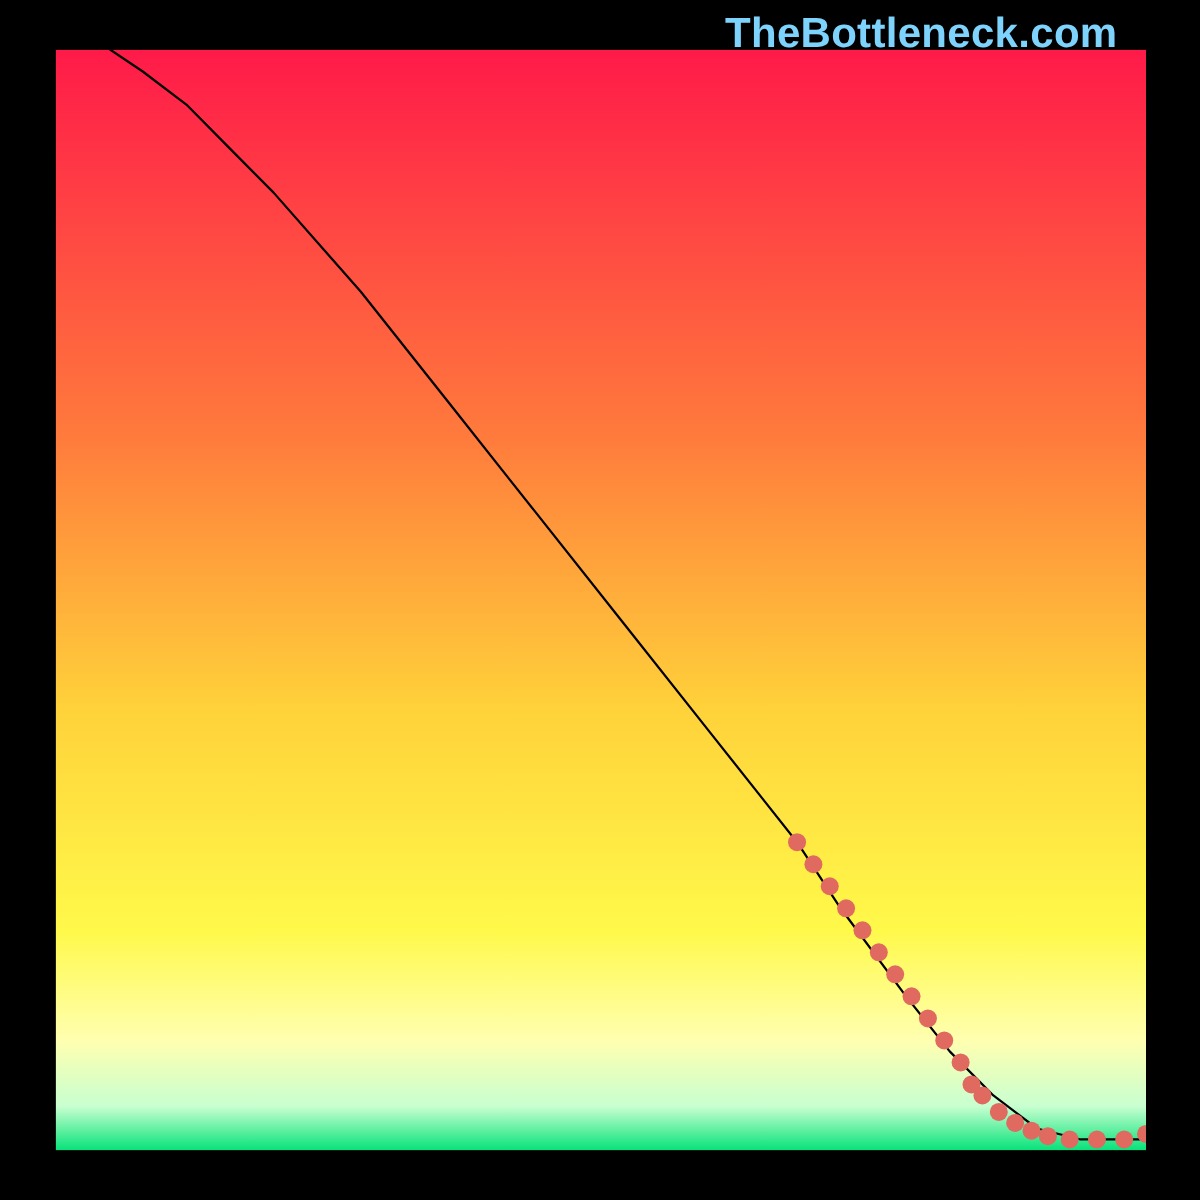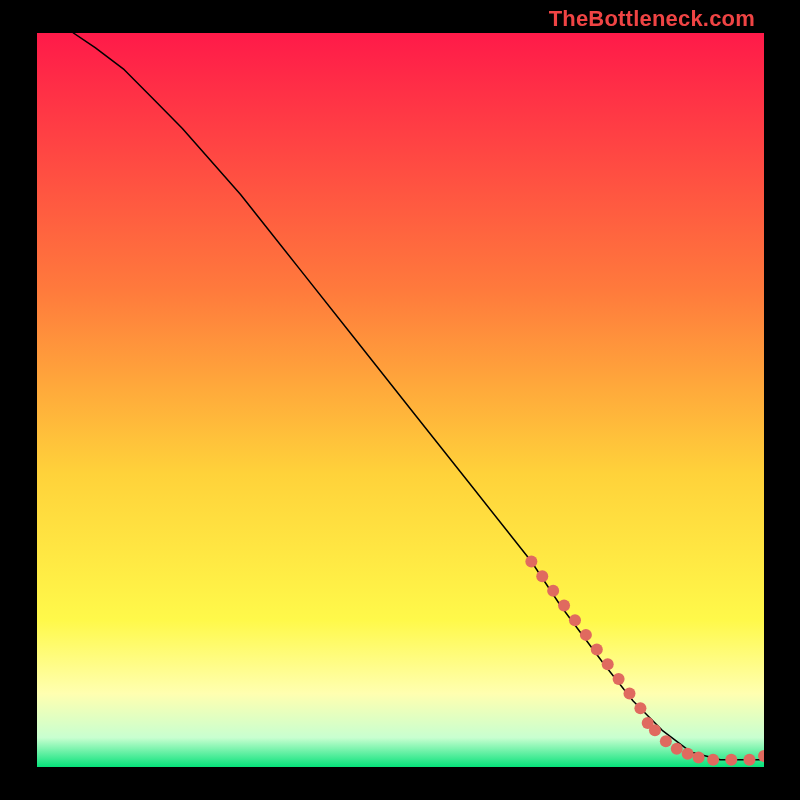--- a/index.html
+++ b/index.html
@@ -20,25 +20,25 @@
     position: absolute;
     left: 37px;
     top: 33px;
     width: 727px;
     height: 734px;
     overflow: hidden;
   }
   .watermark {
     position: absolute;
     top: 6px;
-    right: 45px;
+    right: 55px;
     font-family: Arial, Helvetica, sans-serif;
-    font-size: 22px;
+    font-size: 28px;
     font-weight: 600;
-    color: #ef4444;
+    color: #7dd3fc;
     letter-spacing: 0.2px;
   }
 </style>
 </head>
 <body>
 
 <div class="frame">
   <div class="watermark">TheBottleneck.com</div>
   <div class="plot-area">
     <svg id="chart-svg" width="727" height="734" viewBox="0 0 727 734" preserveAspectRatio="none">

